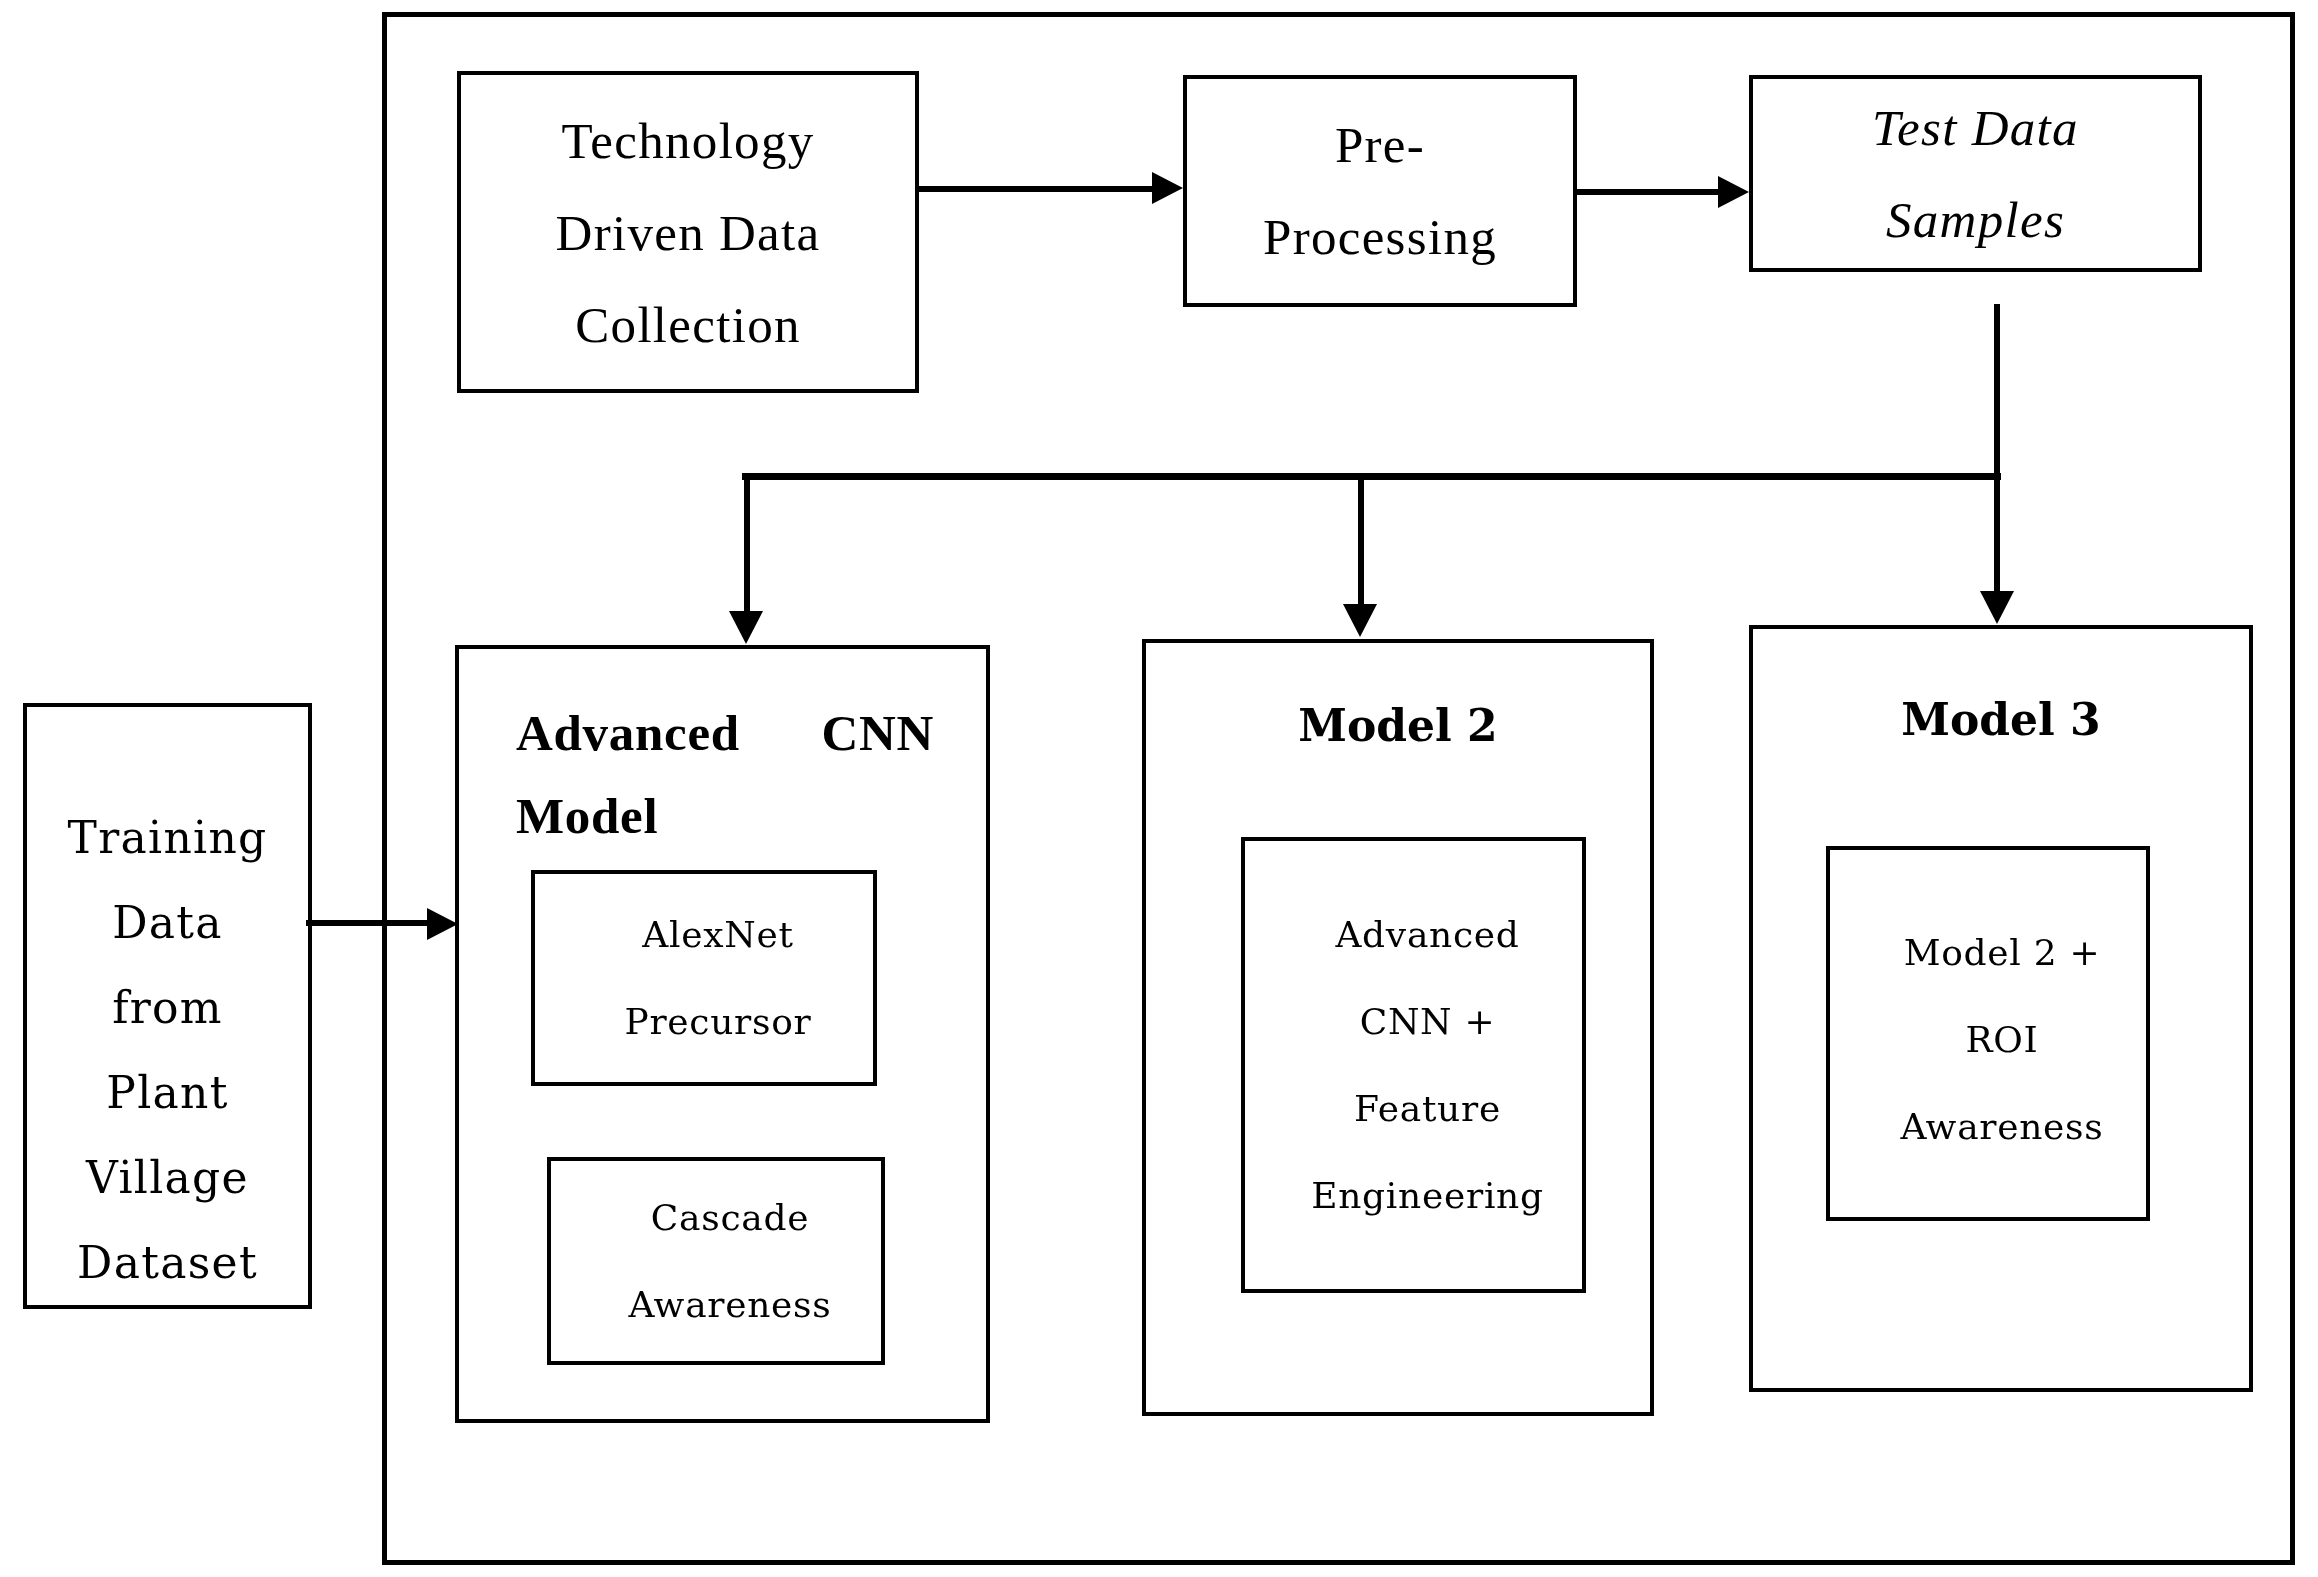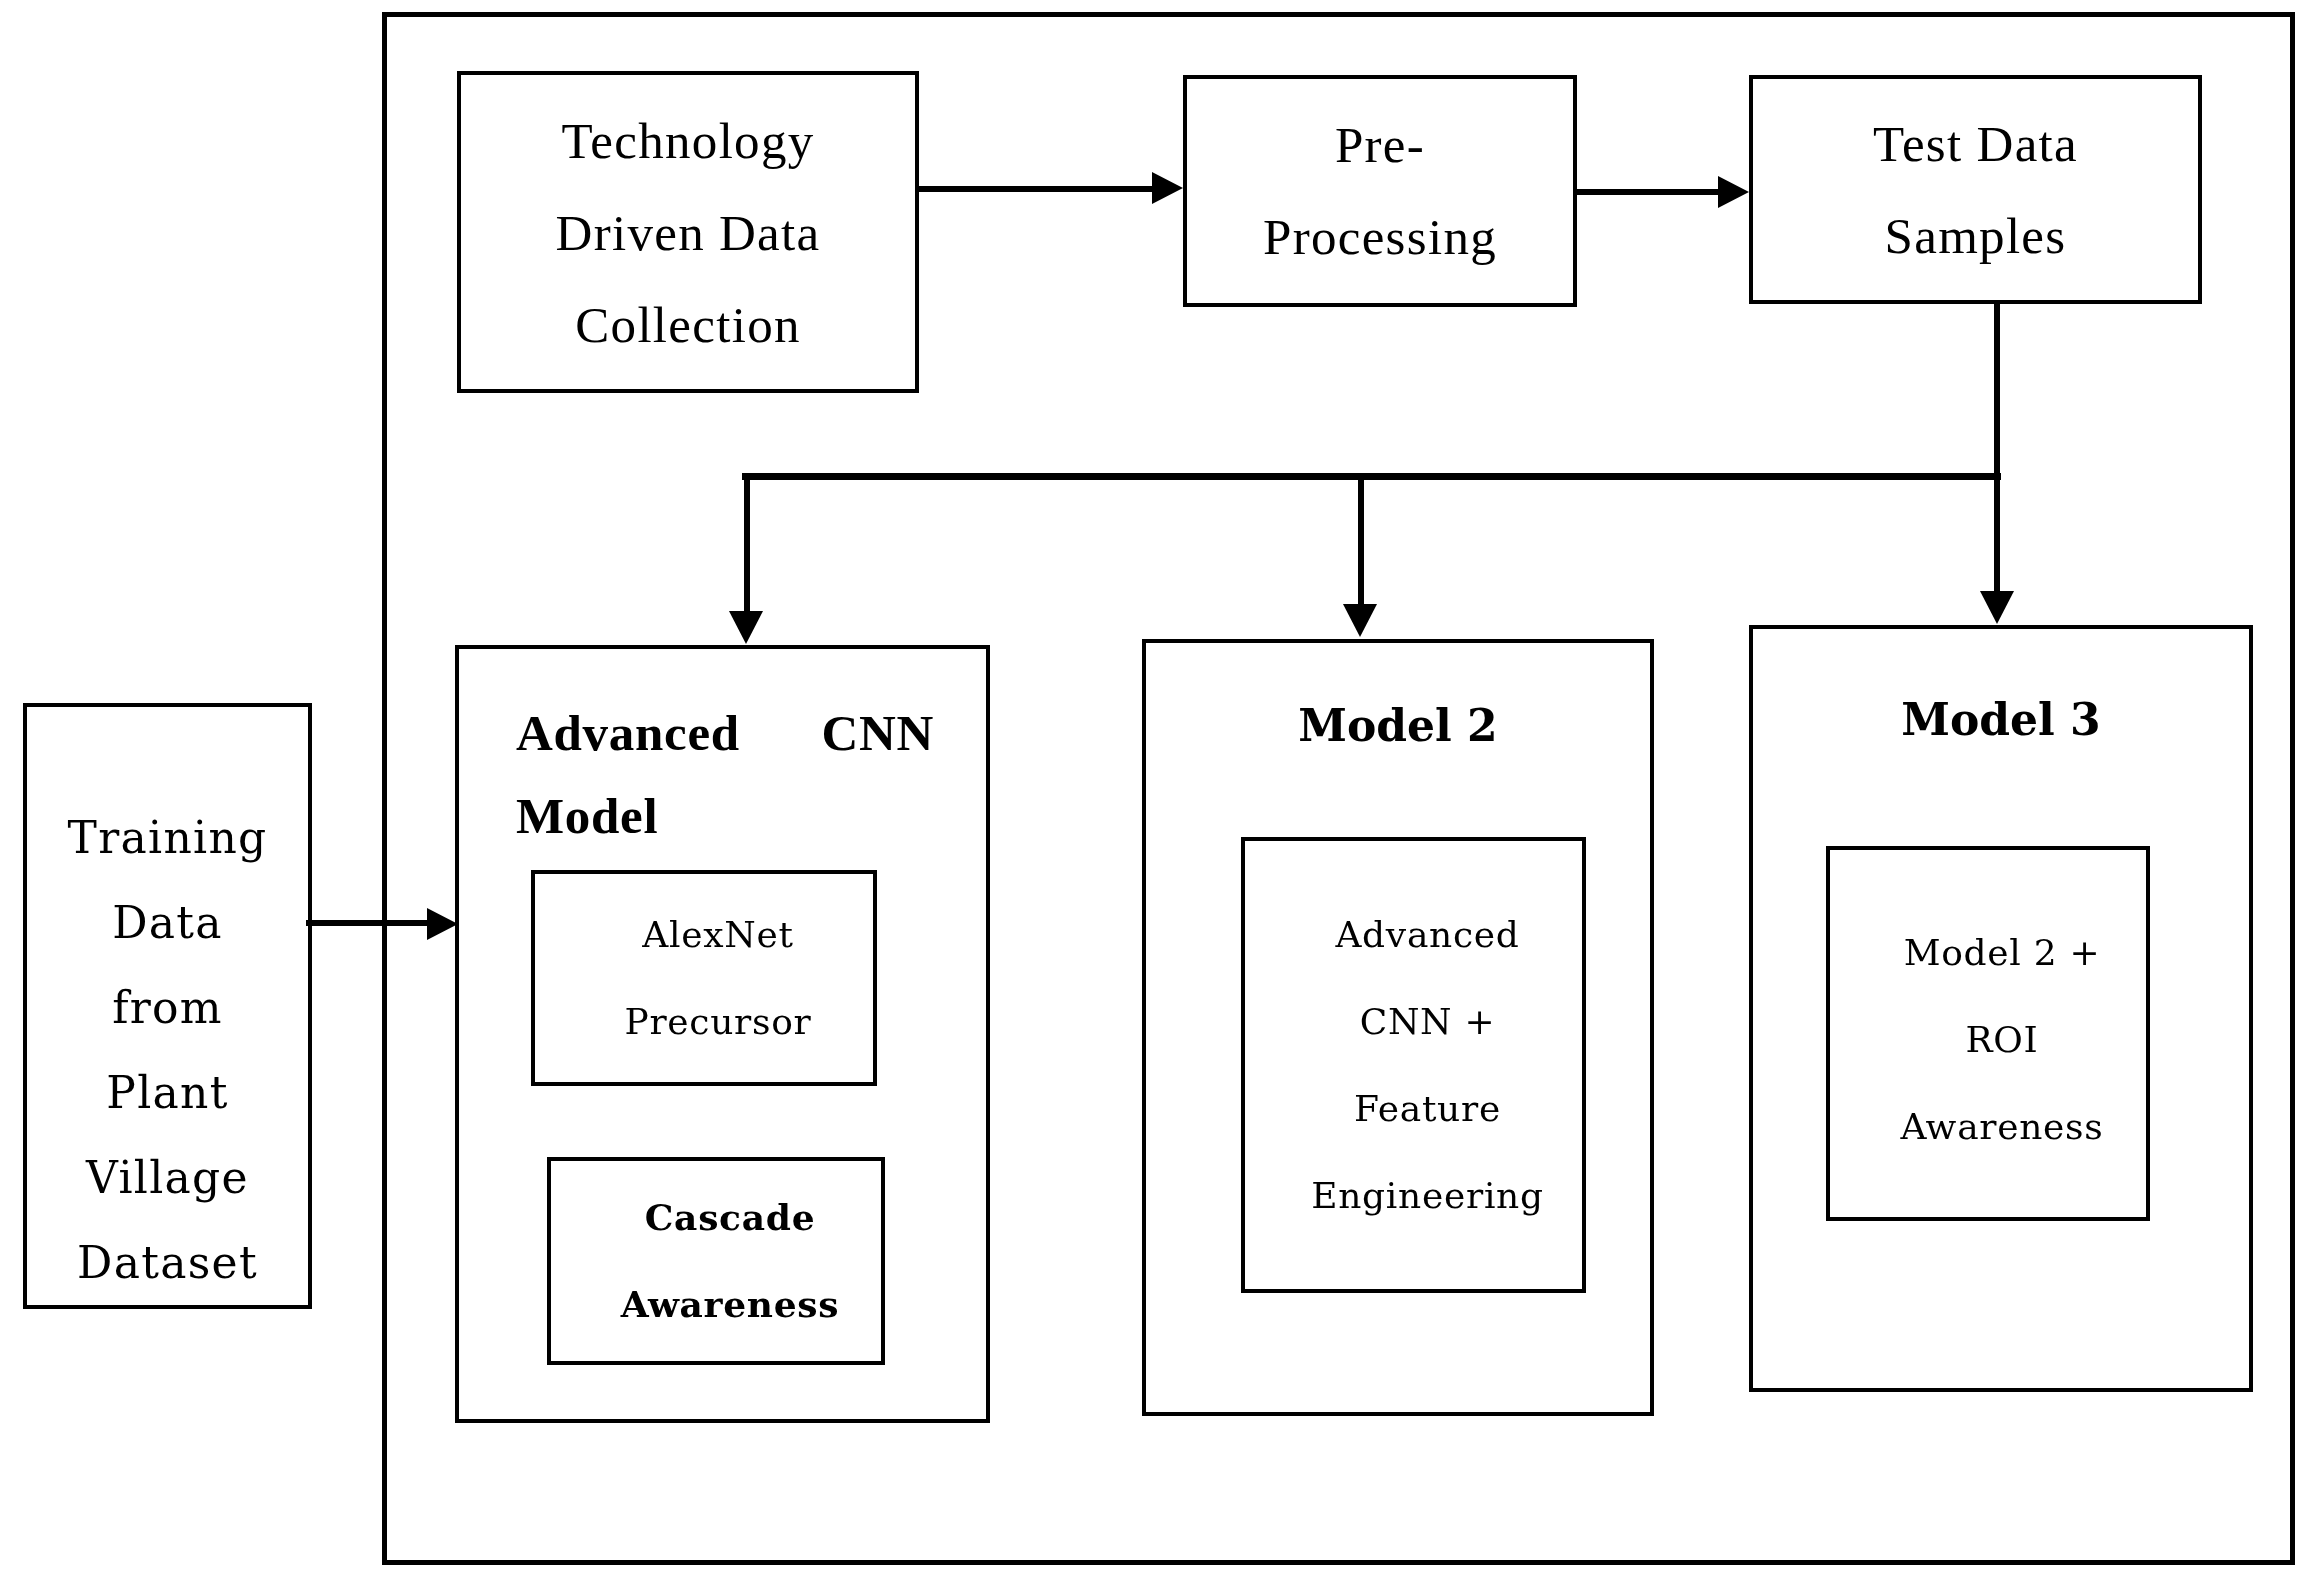--- a/index.html
+++ b/index.html
@@ -116,21 +116,21 @@
     <div>Technology</div>
     <div>Driven Data</div>
     <div>Collection</div>
   </div>
 
   <div class="box col-center t-top" style="left:1183px; top:75px; width:394px; height:232px;">
     <div>Pre-</div>
     <div>Processing</div>
   </div>
 
-  <div class="box col-center t-top" style="left:1749px; top:75px; width:453px; height:229px;">
+  <div class="box col-center t-top" style="left:1749px; top:75px; width:453px; height:197px;font-style:italic;">
     <div>Test Data</div>
     <div>Samples</div>
   </div>
 
   <div class="box col-center t-wide" style="left:23px; top:703px; width:289px; height:606px; padding-top:20px;">
     <div>Training</div>
     <div>Data</div>
     <div>from</div>
     <div>Plant</div>
     <div>Village</div>
@@ -145,21 +145,21 @@
       </div>
       <div>Model</div>
     </div>
   </div>
 
   <div class="box col-center t-inner" style="left:531px; top:870px; width:346px; height:216px;">
     <div>AlexNet</div>
     <div>Precursor</div>
   </div>
 
-  <div class="box col-center t-inner" style="left:547px; top:1157px; width:338px; height:208px;font-weight:bold;">
+  <div class="box col-center t-inner" style="left:547px; top:1157px; width:338px; height:208px;">
     <div>Cascade</div>
     <div>Awareness</div>
   </div>
 
   <div class="box" style="left:1142px; top:639px; width:512px; height:777px;">
     <div class="title2" style="top:39px;">Model 2</div>
   </div>
 
   <div class="box col-center t-inner" style="left:1241px; top:837px; width:345px; height:456px;">
     <div>Advanced</div>

